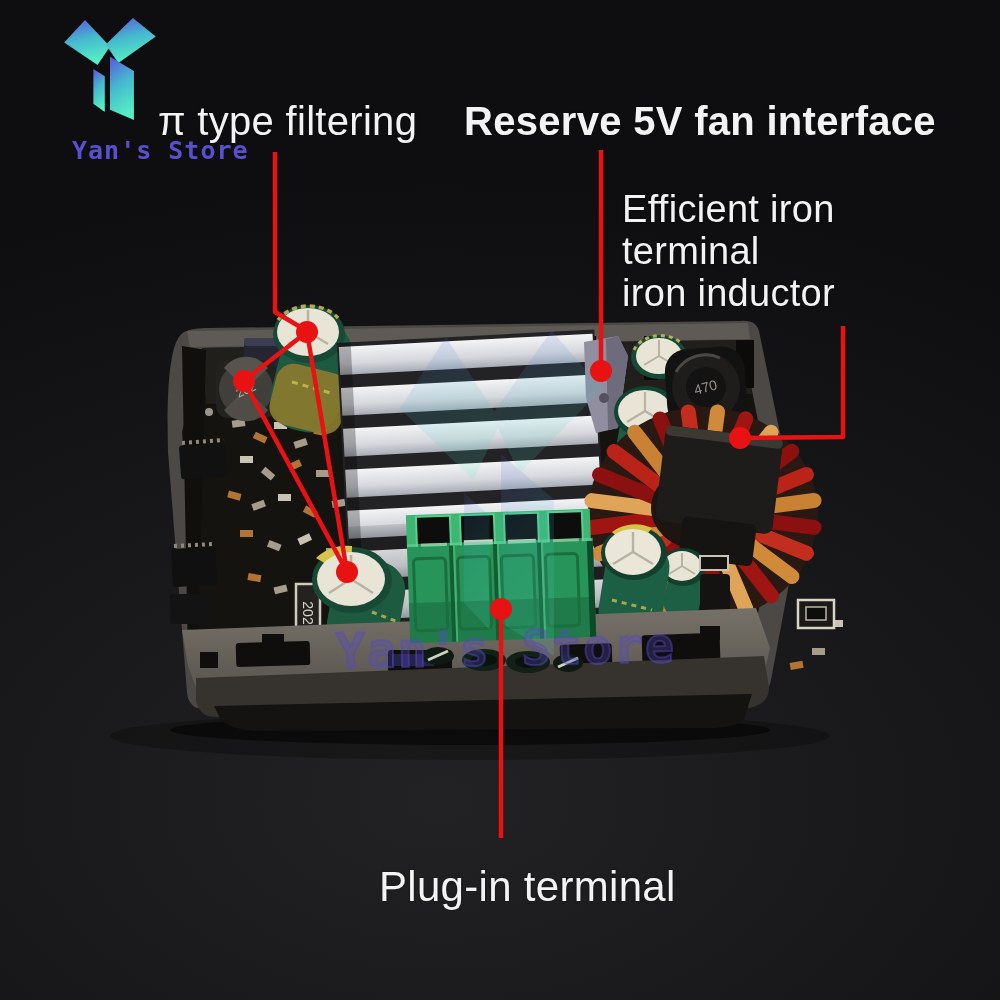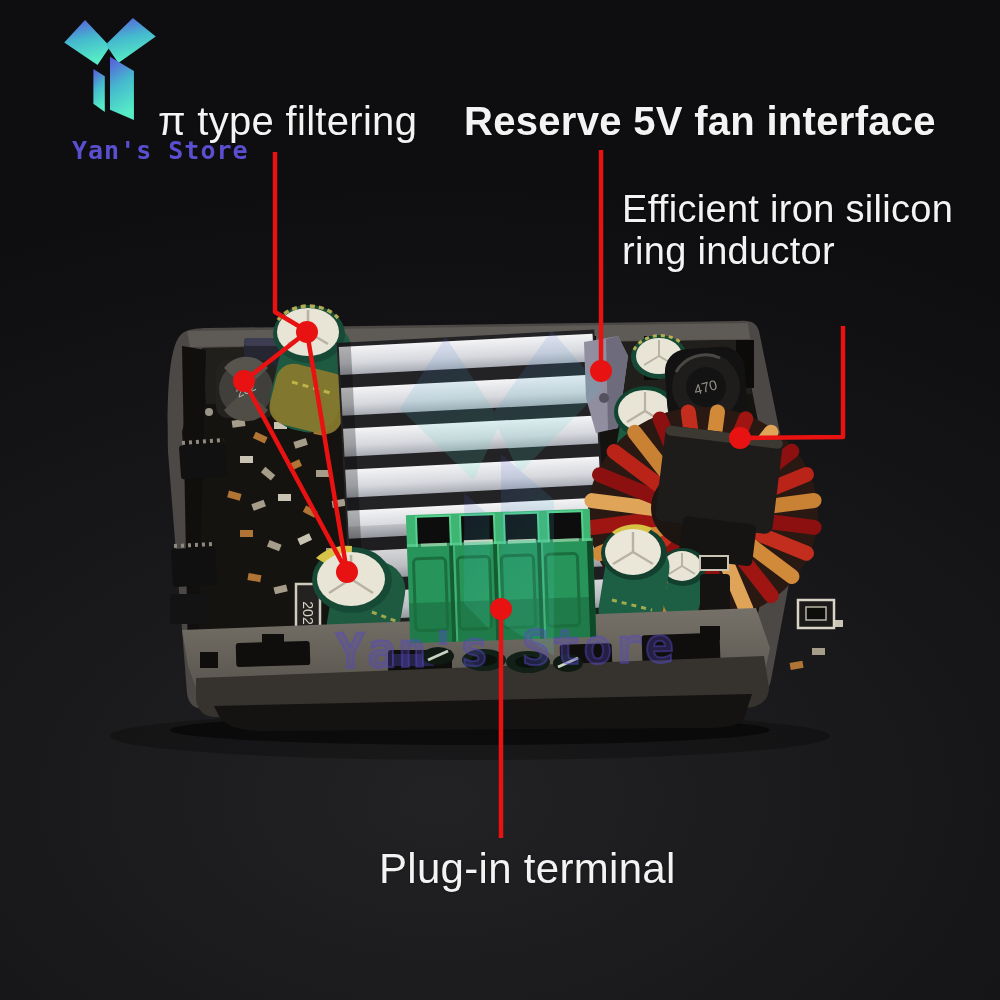--- a/index.html
+++ b/index.html
@@ -9,21 +9,21 @@
     font-family:"Liberation Sans", sans-serif;
   }
   .scene{position:absolute;left:0;top:0;}
   .label{
     position:absolute;color:#f3f3f3;font-size:40px;font-weight:500;
     letter-spacing:.3px;white-space:nowrap;text-shadow:0 0 2px rgba(0,0,0,.6);
   }
   .label-pi{left:158px;top:99px;}
   .label-fan{left:464px;top:99px;font-weight:bold;}
   .label-ind{left:622px;top:188px;font-size:38px;line-height:42px;white-space:normal;width:360px;}
-  .label-term{left:379px;top:845px;font-size:42px;}
+  .label-term{left:379px;top:863px;font-size:42px;}
   .brand-text{
     position:absolute;left:72px;top:136px;
     font-family:"DejaVu Sans Mono", monospace;font-weight:bold;font-size:25px;
     color:#5a4fd0;letter-spacing:1px;
   }
   .watermark-text{
     position:absolute;left:336px;top:620px;
     font-family:"DejaVu Sans Mono", monospace;font-weight:bold;font-size:48px;
     letter-spacing:2px;color:rgba(86,74,195,0.30);
     -webkit-text-stroke:2px rgba(86,74,195,0.45);
@@ -384,21 +384,21 @@
   <use href="#ylogo" transform="translate(58,16) scale(1.04,1.02)"></use>
 </svg>
 
 <div class="brand-text">Yan's Store</div>
 
 <div class="label label-pi">π type filtering</div>
 
 <div class="label label-fan">Reserve 5V fan interface</div>
 
 <div class="label label-ind">
-  <div>Efficient iron silicon</div>
-  <div>ring inductor</div>
+  <div>Efficient iron terminal</div>
+  <div>iron inductor</div>
 </div>
 
 <div class="label label-term">Plug-in terminal</div>
 
 <div class="watermark-text">Yan's Store</div>
 
 </div>
 
 </body></html>

